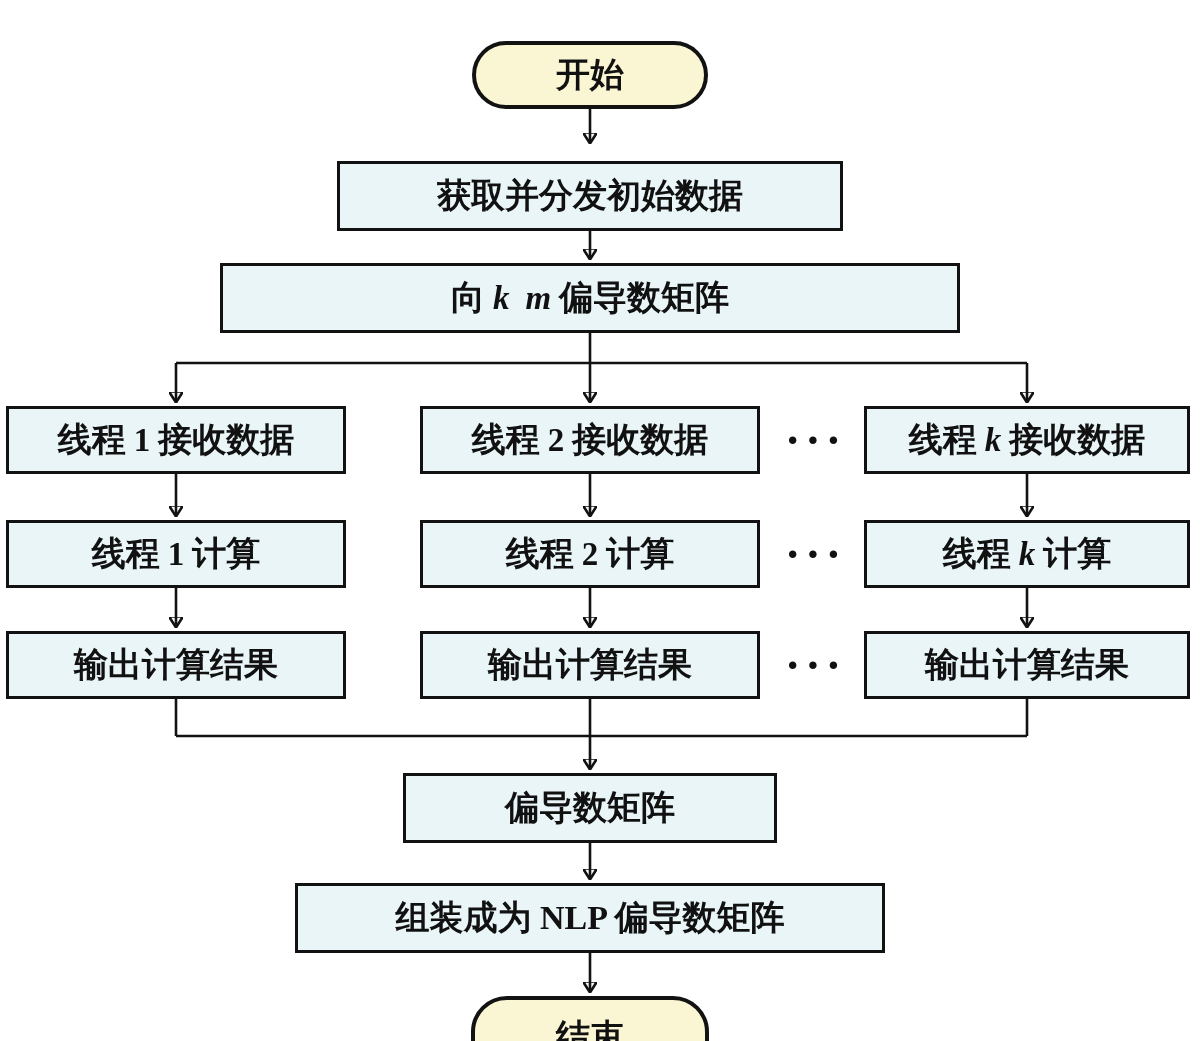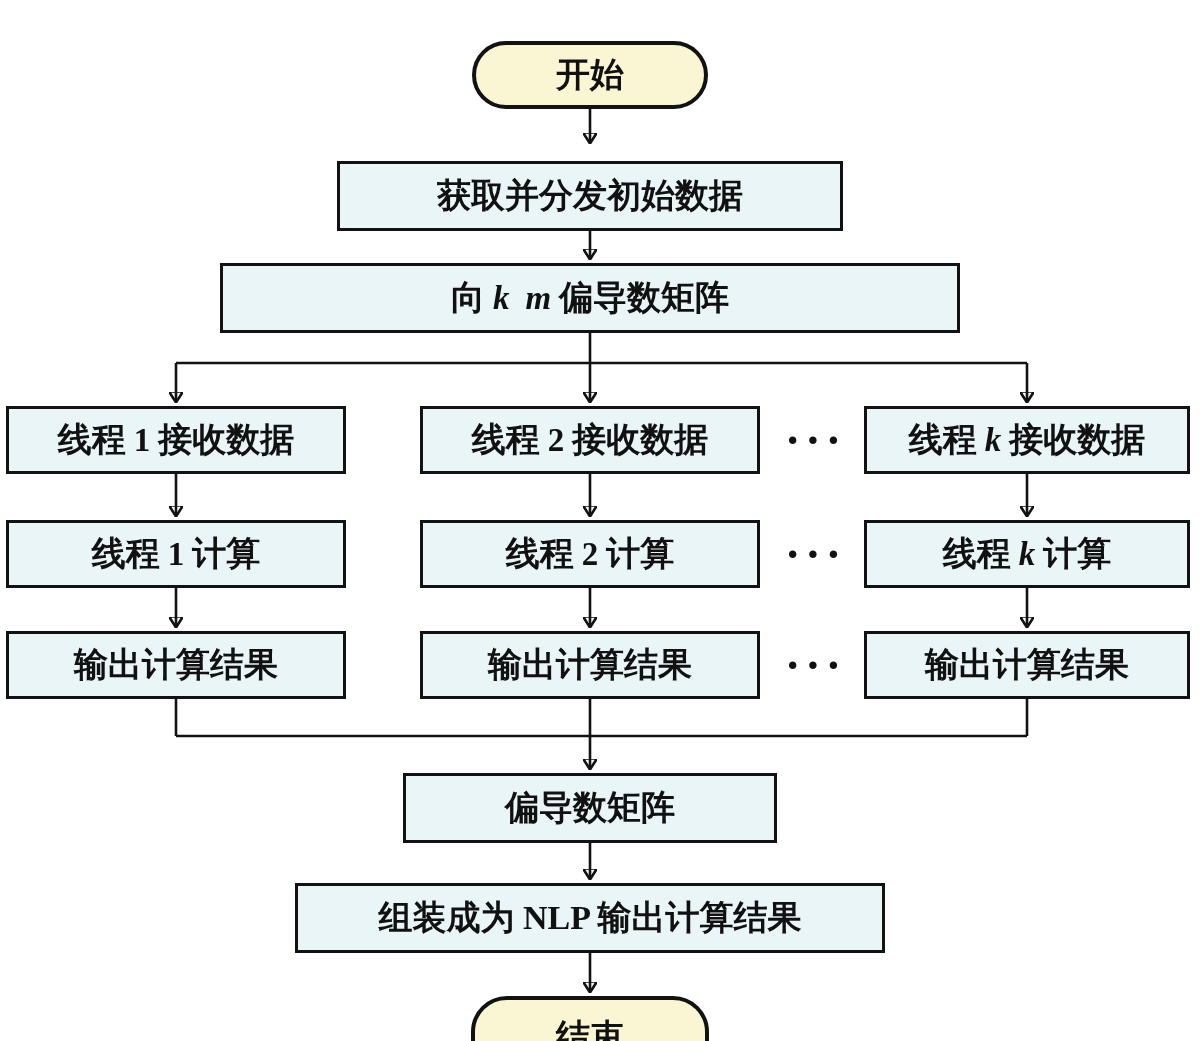--- a/index.html
+++ b/index.html
@@ -170,20 +170,20 @@
   </div>
   <div class="node process" style="left:864px; top:598px; width:326px; height:68px;">
     <span>输出计算结果</span>
   </div>
 
   <div class="node process" style="left:403px; top:740px; width:374px; height:70px;">
     <span>偏导数矩阵</span>
   </div>
 
   <div class="node process" style="left:295px; top:850px; width:590px; height:70px;">
-    <span>组装成为 NLP 输出计算结果</span>
+    <span>组装成为 NLP 偏导数矩阵</span>
   </div>
 
   <div class="node terminal" style="left:471px; top:963px; width:238px; height:81px;">
     <span>结束</span>
   </div>
 
 </div>
 
 </body></html>

